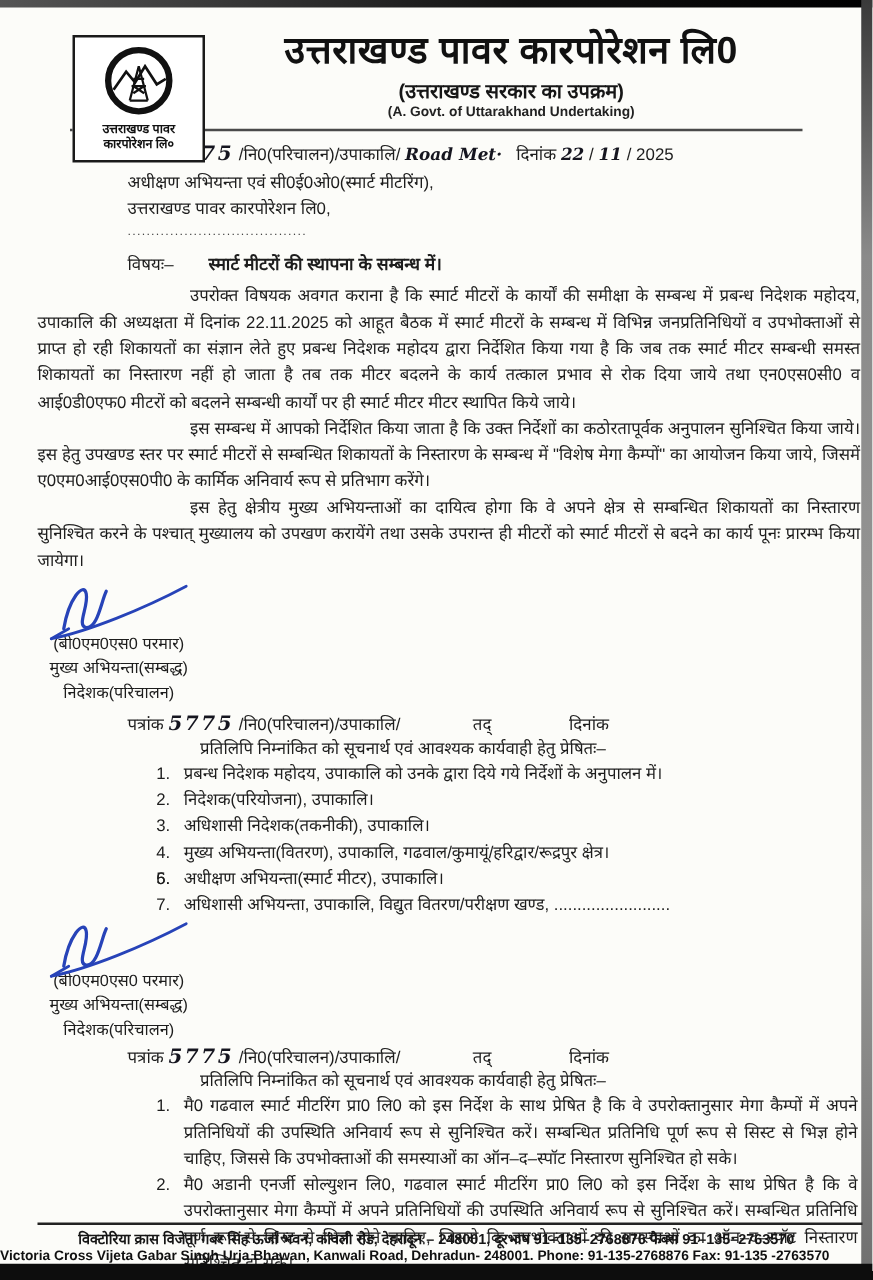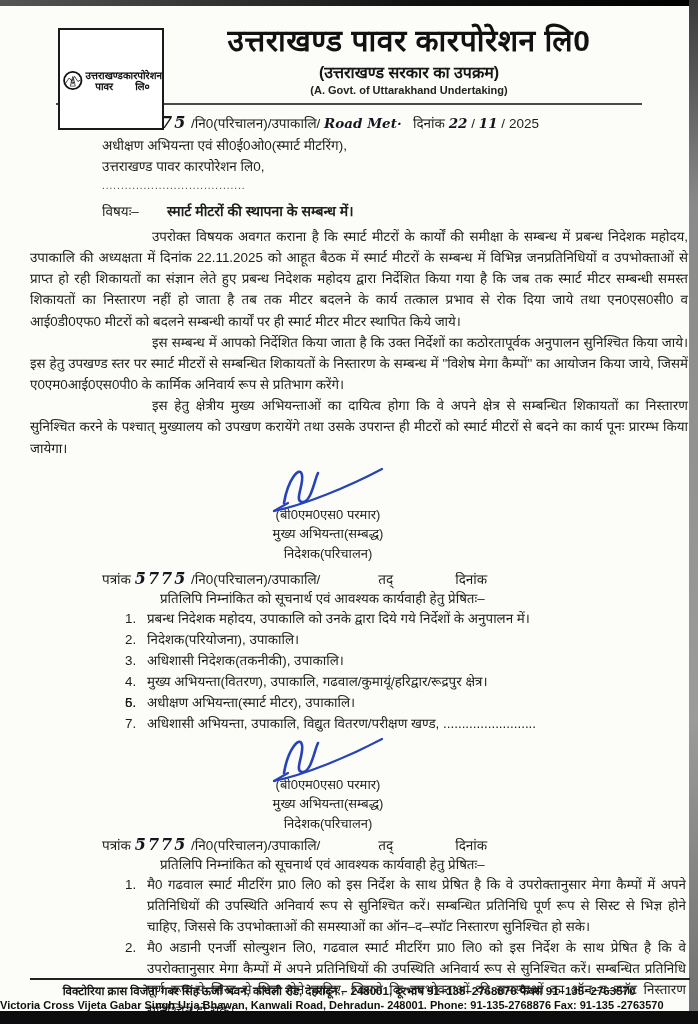--- a/index.html
+++ b/index.html
@@ -10,21 +10,21 @@
     background:#fcfcf9; color:#1d1d1d;
   }
   .scan-top    { position:absolute; top:0; left:0; width:100%; height:6px; background:linear-gradient(to right,#555 0%,#111 60%,#000 100%); }
   .scan-right  { position:absolute; top:0; right:0; width:9px; height:100%; background:linear-gradient(to bottom,#3a3a3a,#8a8a8a 20%,#9b9b99 70%,#6f6f6f); }
   .scan-bottom { position:absolute; bottom:0; left:0; width:100%; height:13px; background:#0d0d0d; }
 
   
   .header { position:relative; padding:24px 60px 0 60px; }
   .logo-box {
     position:absolute; left:58px; top:28px; width:106px; height:102px;
-    border:2px solid #1a1a1a; background:#fff; display:flex; flex-direction:row; align-items:center; padding-top:4px;
+    border:2px solid #1a1a1a; background:#fff; display:flex; flex-direction:column; align-items:center; padding-top:4px;
   }
   .logo-text { font-size:10px; font-weight:bold; line-height:1.15; text-align:center; color:#111; }
   .head-center { text-align:center; padding-left:120px; }
   .title-hi { font-size:30px; font-weight:bold; letter-spacing:0.5px; line-height:1.1; color:#111; }
   .subtitle-hi { font-size:16px; font-weight:bold; margin-top:4px; color:#161616; }
   .title-en { font-family:"Liberation Serif", serif; font-size:27px; font-weight:bold; margin-top:3px; color:#0f0f0f; }
   .subtitle-en { font-size:11px; font-weight:bold; color:#222; margin-top:1px; }
   .head-rule { margin:7px 50px 0 56px; border-bottom:2px solid #4a4a4a; width:586px; }
 
   
@@ -34,21 +34,21 @@
   .addressee { margin:4px 0 0 102px; font-size:13.5px; line-height:1.55; }
   .dots { margin:2px 0 0 102px; font-size:10px; letter-spacing:1px; color:#444; }
 
   
   .subject { margin:10px 0 0 102px; font-size:13.5px; }
   .subject b { margin-left:28px; font-size:14px; }
   .body-par { margin:6px 10px 0 30px; font-size:13.4px; line-height:1.58; text-align:justify; text-indent:122px; }
   .body-par.tight { margin-top:0; }
 
   
-  .sig-wrap { display:flex; justify-content:center; padding-right:42px; }
+  .sig-wrap { display:flex; justify-content:flex-start; padding-right:42px; }
   .sig-block { width:190px; text-align:center; font-size:13px; line-height:1.5; position:relative; }
   .sig-ink { display:block; margin:0 auto -10px auto; position:relative; z-index:2; }
 
   
   .copy-ref { margin:6px 0 0 102px; font-size:13.5px; }
   .copy-ref .gap1 { display:inline-block; width:58px; }
   .copy-ref .gap2 { display:inline-block; width:62px; }
   .copy-intro { margin:1px 0 0 160px; font-size:13.4px; }
   ol.copy-list { margin:2px 0 0 0; padding:0 12px 0 125px; list-style:none; }
   ol.copy-list li { font-size:13.4px; line-height:1.56; position:relative; padding-left:22px; text-align:justify; }

